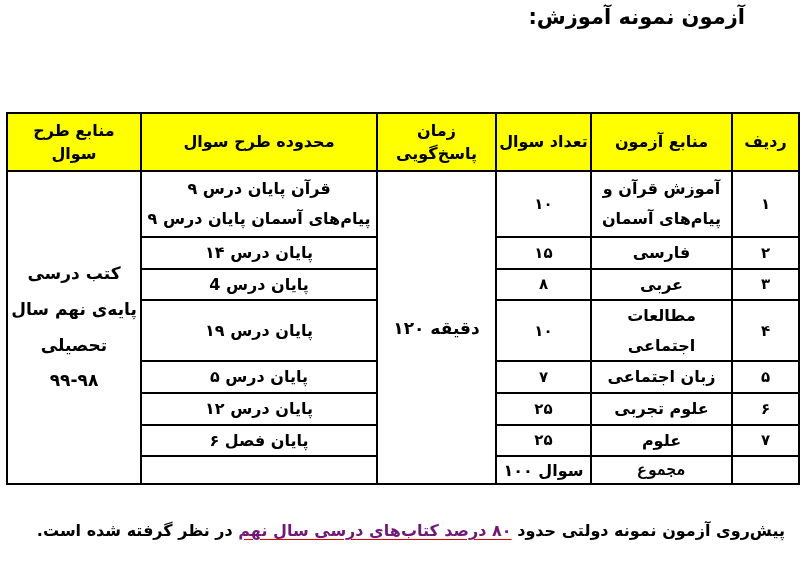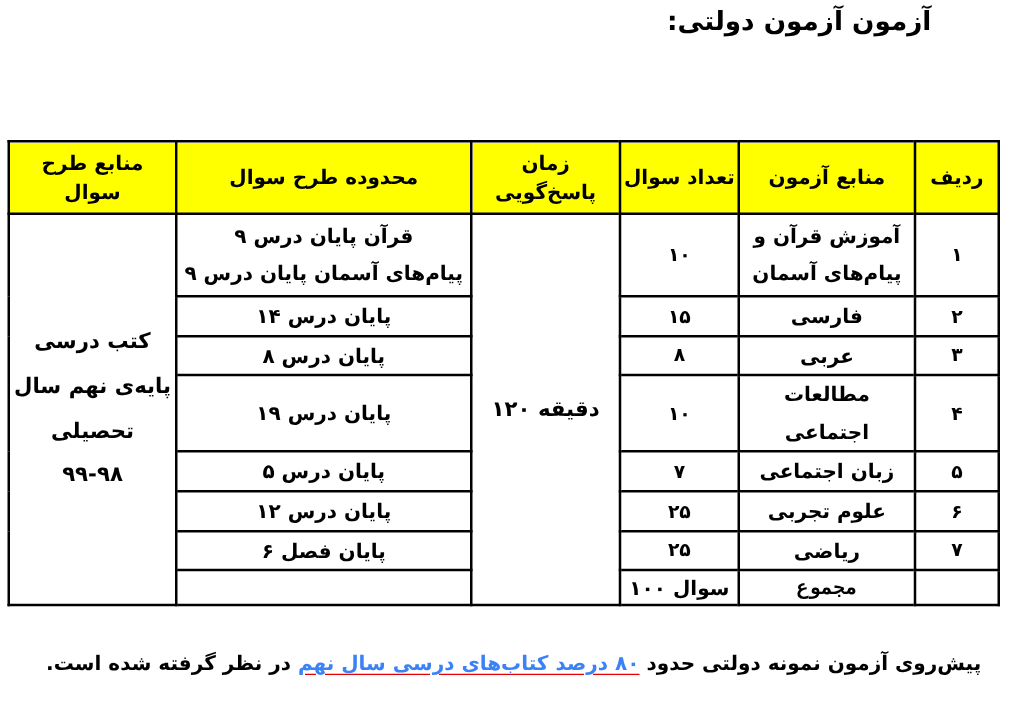--- a/index.html
+++ b/index.html
@@ -34,28 +34,28 @@
   .two-line{line-height:1.9;font-size:16px;}
   td.cell-time{font-size:17px;direction:ltr;}
   td.cell-sources{font-size:17px;line-height:2.1;}
   td.cell-total-label{font-size:16px;font-family:Liberation Mono, monospace;}
   td.cell-total-count{font-size:16px;direction:ltr;margin-left:45px;}
   .footnote{
     position:absolute;top:521px;right:26px;
     font-size:16px;font-weight:bold;white-space:nowrap;
   }
   .footnote .hl{
-    color:#3b82f6;text-decoration:underline;
+    color:#701a75;text-decoration:underline;
     text-decoration-color:#e30000;text-underline-offset:3px;
   }
 </style>
 </head>
 <body>
 
-<div class="page-title">آزمون آزمون دولتی:</div>
+<div class="page-title">آزمون نمونه آموزش:</div>
 
 <table class="exam-table">
   <colgroup>
     <col style="width:67px">
       <col style="width:141px">
       <col style="width:95px">
     <col style="width:119px">
       <col style="width:236px">
       <col style="width:134px">
   </colgroup>
@@ -96,21 +96,21 @@
     <td class="cell-num">۲</td>
     <td class="cell-subject">فارسی</td>
     <td class="cell-num">۱۵</td>
     <td class="cell-range">پایان درس ۱۴</td>
   </tr>
 
   <tr class="row-std">
     <td class="cell-num">۳</td>
     <td class="cell-subject">عربی</td>
     <td class="cell-num">۸</td>
-    <td class="cell-range">پایان درس ۸</td>
+    <td class="cell-range">پایان درس 4</td>
   </tr>
 
   <tr class="row-std">
     <td class="cell-num">۴</td>
     <td class="cell-subject">مطالعات اجتماعی</td>
     <td class="cell-num">۱۰</td>
     <td class="cell-range">پایان درس ۱۹</td>
   </tr>
 
   <tr class="row-std">
@@ -122,21 +122,21 @@
 
   <tr class="row-std">
     <td class="cell-num">۶</td>
     <td class="cell-subject">علوم تجربی</td>
     <td class="cell-num">۲۵</td>
     <td class="cell-range">پایان درس ۱۲</td>
   </tr>
 
   <tr class="row-std">
     <td class="cell-num">۷</td>
-    <td class="cell-subject">ریاضی</td>
+    <td class="cell-subject">علوم</td>
     <td class="cell-num">۲۵</td>
     <td class="cell-range">پایان فصل ۶</td>
   </tr>
 
   <tr class="row-total">
     <td></td>
     <td class="cell-total-label">مجموع</td>
     <td class="cell-total-count">۱۰۰ سوال</td>
     <td></td>
   </tr>

